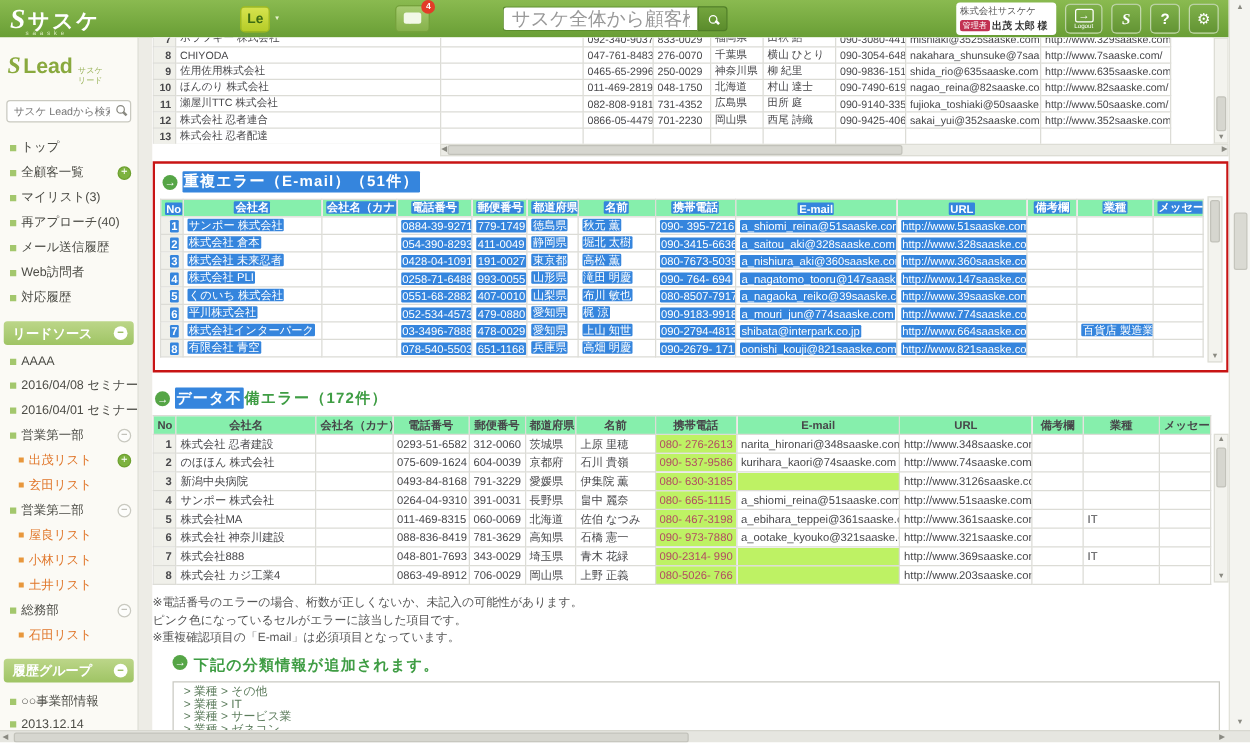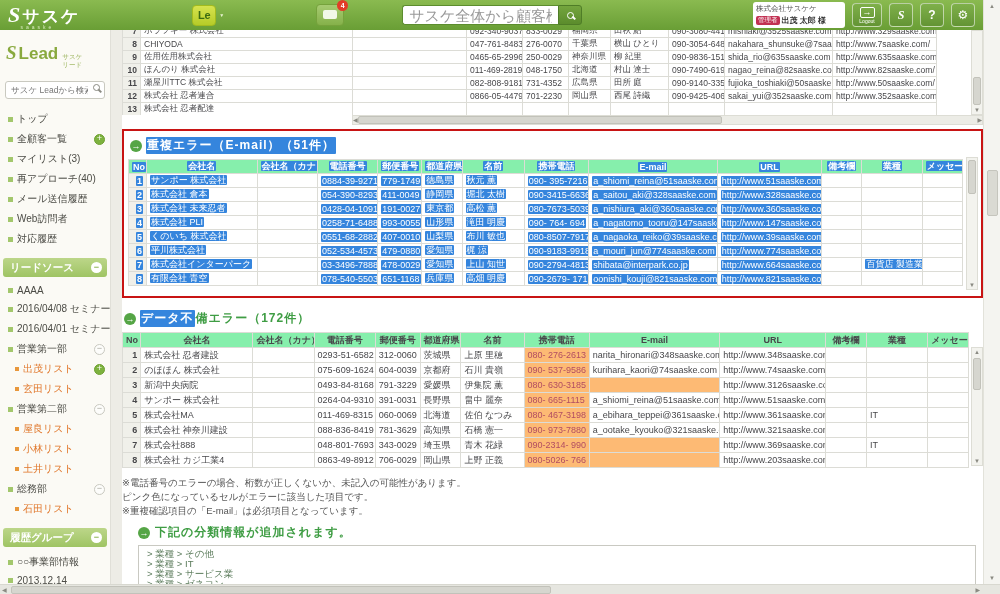--- a/index.html
+++ b/index.html
@@ -27,21 +27,21 @@
     background:#e23c28; color:#fff; font-size:7px; font-weight:bold; display:flex; align-items:center; justify-content:center; padding:0 2px; }
   .search-wrap { margin-left:58px; display:flex; }
   .g-search { width:156px; height:20px; border:1px solid #5c8d2e; border-right:none; border-radius:3px 0 0 3px;
     font-size:15px; padding:0 6px; color:#444; outline:none; }
   .g-search::placeholder { color:#999; }
   .g-search-btn { width:24px; height:20px; border:1px solid #4f7d27; border-radius:0 3px 3px 0;
     background:linear-gradient(#74a53e,#5b8c2c); cursor:pointer; display:flex; align-items:center; justify-content:center; }
   .lens { display:inline-block; width:7px; height:7px; border:1.5px solid #8a8a82; border-radius:50%; position:relative; }
   .lens::after { content:""; position:absolute; width:4px; height:1.5px; background:#8a8a82; transform:rotate(45deg); right:-3px; bottom:-1px; }
   .lens-w { border-color:#fff; } .lens-w::after { background:#fff; }
-  .user-box { margin-left:auto; width:92px; height:26px; background:#fff; border-radius:3px; padding:2px 3px; overflow:hidden; }
+  .user-box { margin-left:auto; width:80px; height:26px; background:#fff; border-radius:3px; padding:2px 3px; overflow:hidden; }
   .u-company { font-size:7.5px; color:#555; white-space:nowrap; }
   .u-line { display:flex; align-items:center; gap:2px; margin-top:1px; }
   .role-badge { background:#c23152; color:#fff; font-size:6.5px; padding:0 2px; border-radius:2px; white-space:nowrap; }
   .u-name { font-size:8px; color:#333; font-weight:bold; white-space:nowrap; }
   .hd-btn { margin-left:7px; height:24px; border-radius:4px; background:linear-gradient(#7fb04a,#639434);
     border:1px solid rgba(255,255,255,.55); color:#fff; display:flex; align-items:center; justify-content:center; cursor:pointer; }
   .logout-btn { width:30px; flex-direction:column; line-height:1; }
   .logout-ic { font-size:9px; border:1px solid #fff; border-radius:2px; padding:0 2px; }
   .logout-lbl { font-size:5px; margin-top:1px; }
   .sq { width:24px; font-size:12px; font-weight:bold; }
@@ -75,21 +75,21 @@
     background:#fff; color:#8fb554; font-size:9px; display:flex; align-items:center; justify-content:center; }
   .side-sec .sec-minus::before { content:"−"; margin-top:-1px; }
 
   
   #main { position:absolute; left:122px; top:30px; right:17px; bottom:10px; overflow:hidden; background:#fff; }
 
   table { border-collapse:collapse; table-layout:fixed; background:#fff; }
   td,th { border:1px solid #dcdcd6; font-size:9px; padding:0 3px; white-space:nowrap; overflow:hidden; height:13px; color:#47474a; text-align:left; }
   th { background:#86efac; font-weight:bold; text-align:center; }
   td.no-col { background:#f0f0ea; font-weight:bold; text-align:right; }
-  td.pink { background:#fdba74; color:#b24d62; }
+  td.pink { background:#bef264; color:#b24d62; }
   .sel { background:#3585dd; color:#fff; padding:0 1px; border-radius:1px; }
   th .sel { font-weight:bold; }
 
   #top-wrap { position:relative; height:85px; overflow:hidden; padding-right:13px; }
   #top-table { width:100%; margin-top:-6px; }
   #top-table td { height:13px; font-size:8.5px; }
   .vscroll { position:absolute; width:12px; background:#f3f3ee; border:1px solid #ddddd5; display:flex; flex-direction:column; align-items:center; }
   .vthumb { width:8px; background:#d6d6cf; border:1px solid #c2c2ba; border-radius:2px; }
   .sarrow { font-size:6px; color:#8a8a82; line-height:8px; cursor:pointer; }
   #top-vscroll { right:0; top:0; height:85px; justify-content:flex-end; }
@@ -113,21 +113,21 @@
   #invalid-sec { margin-top:12px; }
   #invalid-wrap { position:relative; padding-right:14px; margin-top:3px; }
   #invalid-table { width:100%; }
   #invalid-table td { height:15px; }
   #invalid-table th { height:15px; }
   #inv-vscroll { right:0; top:15px; bottom:2px; }
   #inv-vscroll .vthumb { height:32px; margin-top:2px; }
   #inv-vscroll .sarrow.dn { margin-top:auto; }
 
   #notes { margin-top:8px; font-size:9.5px; color:#555; line-height:1.45; }
-  #class-head { display:flex; align-items:center; gap:5px; margin:7px 0 4px 16px; }
+  #class-head { display:flex; align-items:flex-start; gap:5px; margin:7px 0 4px 16px; }
   #class-head .t { font-size:12px; font-weight:bold; color:#3f9d44; letter-spacing:1px; }
   #class-box { margin-left:16px; width:838px; border:1px solid #c9c9c2; background:#fff; padding:3px 8px; }
   .class-item { font-size:9.5px; line-height:10px; color:#5c7c5c; white-space:nowrap; }
 
   
   #page-vscroll { position:absolute; right:0; top:0; width:17px; bottom:10px; background:#f4f4f0; border-left:1px solid #e2e2da; }
   #page-vscroll .sarrow { position:absolute; left:0; right:0; text-align:center; }
   #pv-up { top:2px; } #pv-dn { bottom:2px; }
   #pv-thumb { position:absolute; left:3px; width:11px; top:170px; height:46px; background:#dadad3; border:1px solid #c5c5bd; border-radius:2px; }
   #page-hscroll { position:absolute; left:0; right:0; bottom:0; height:10px; background:#e6e6e0; border-top:1px solid #d8d8d0; display:flex; align-items:center; }

